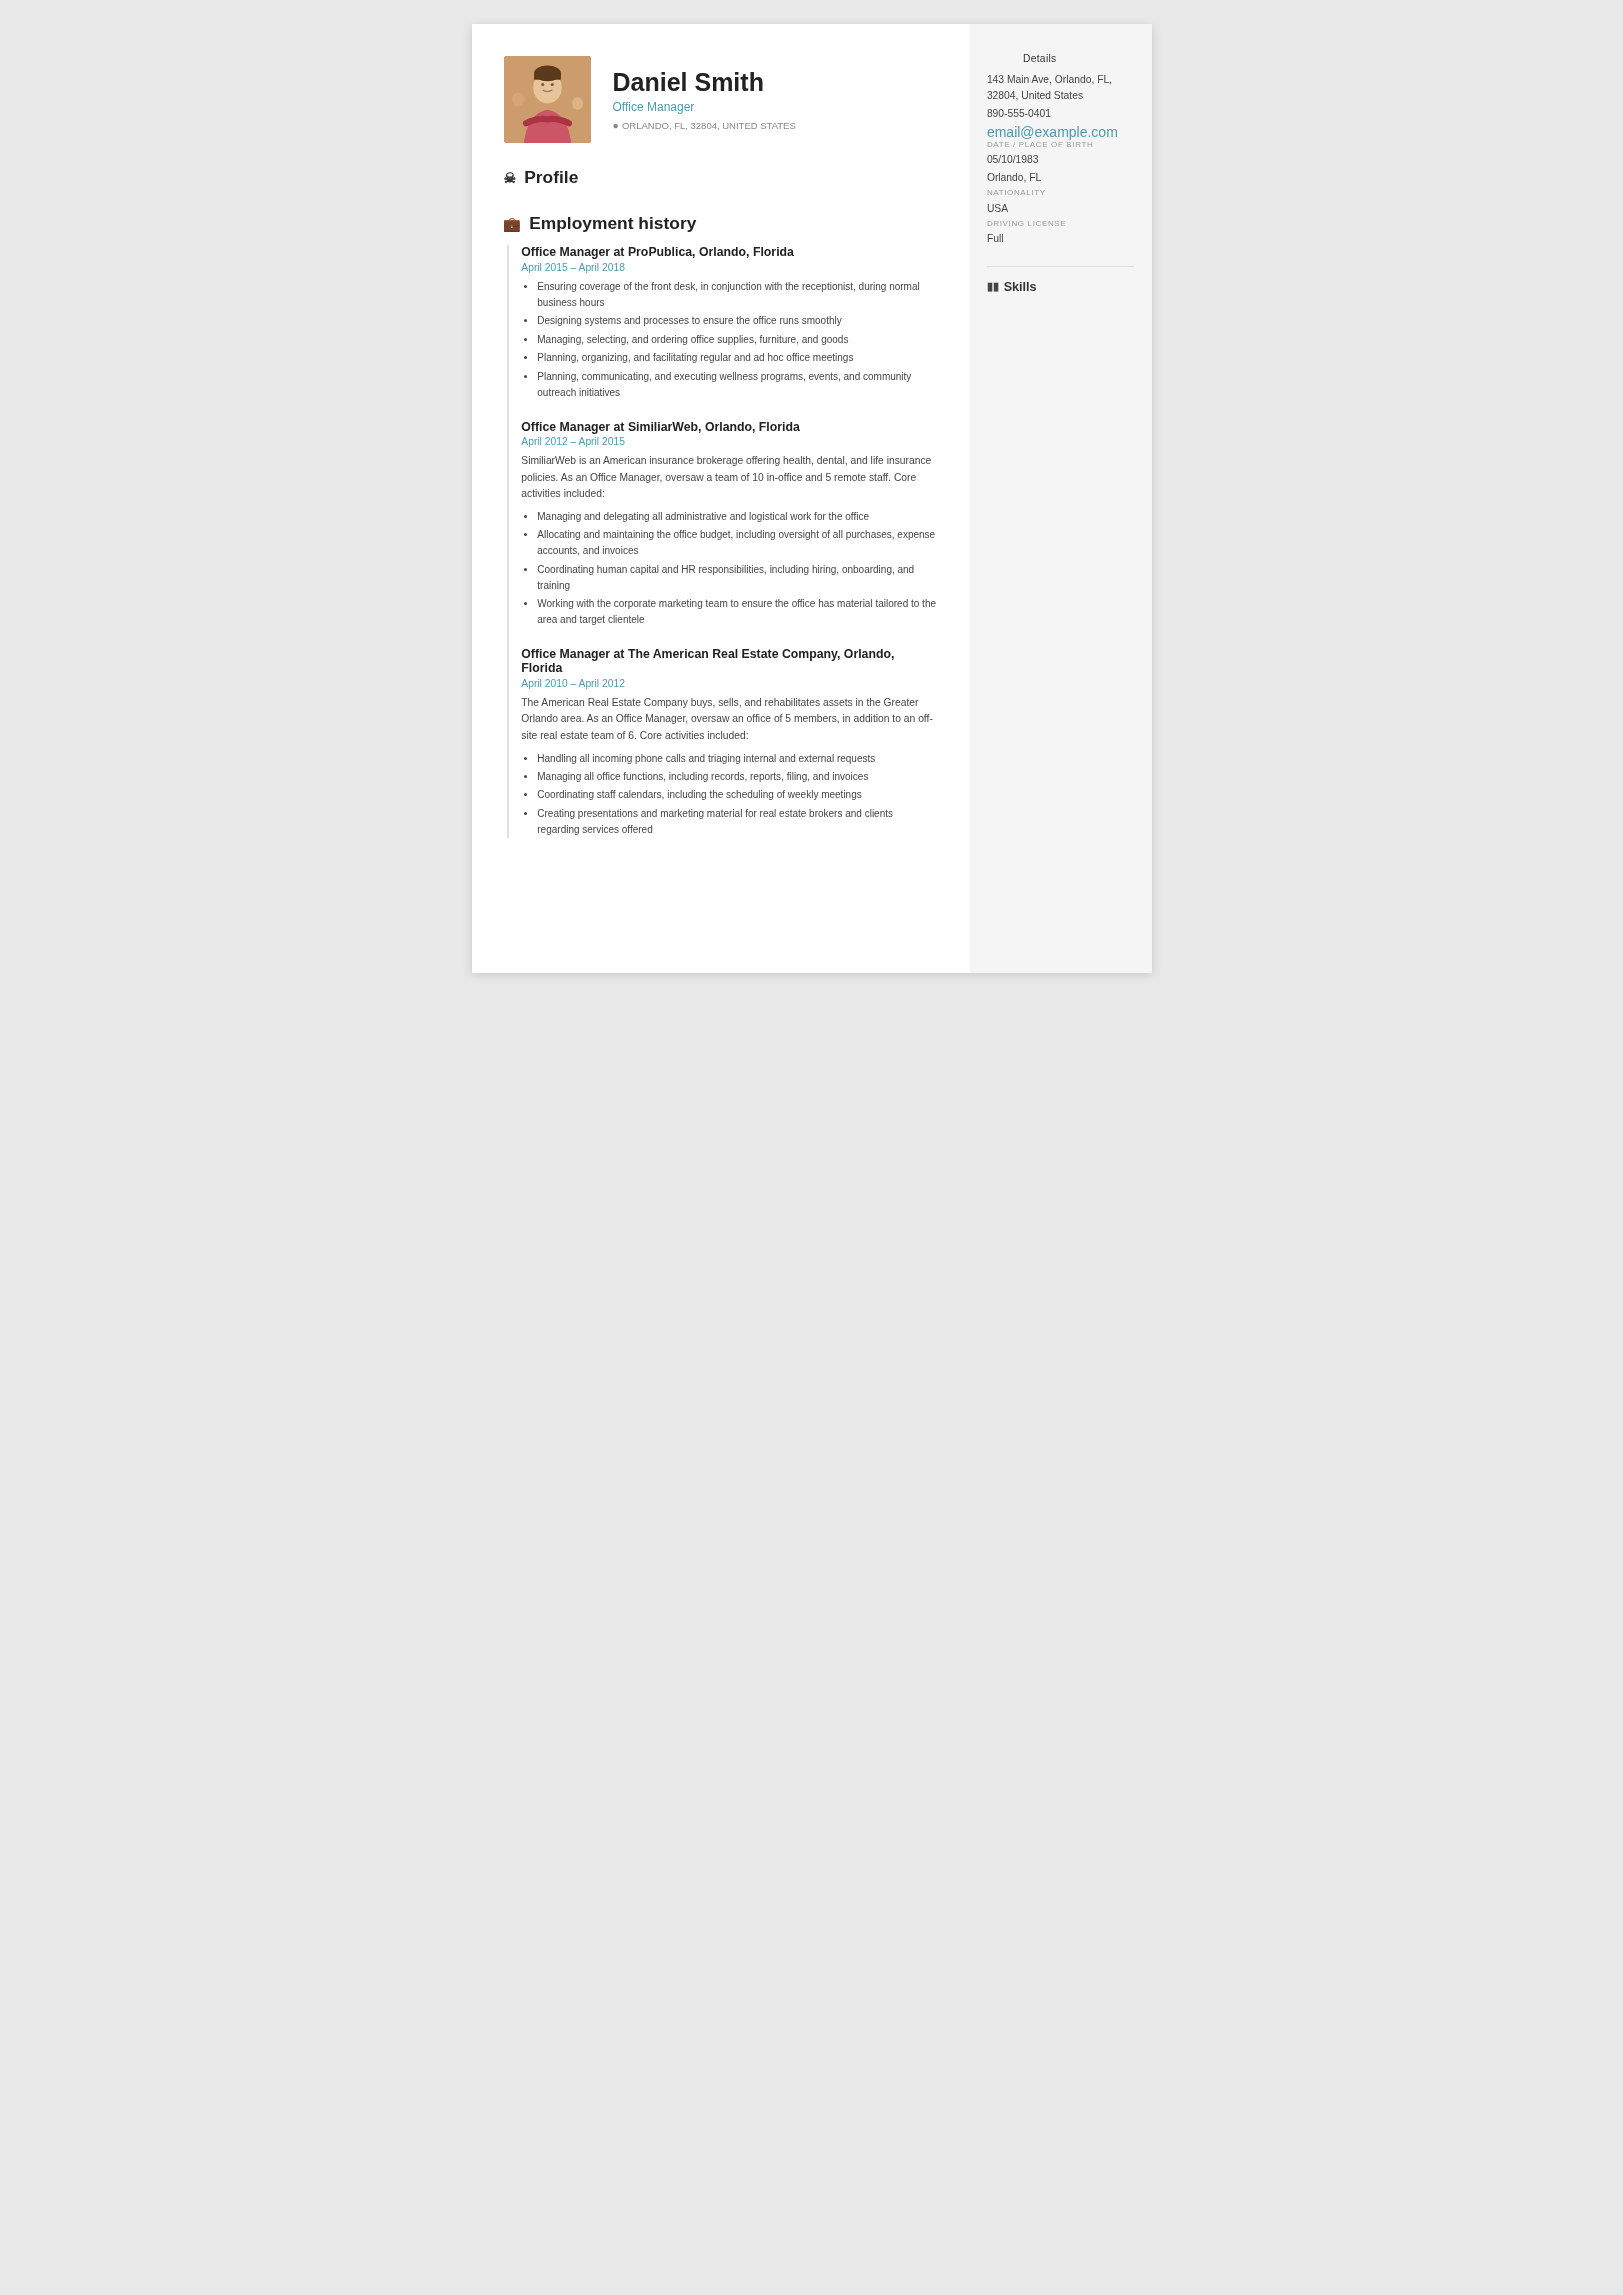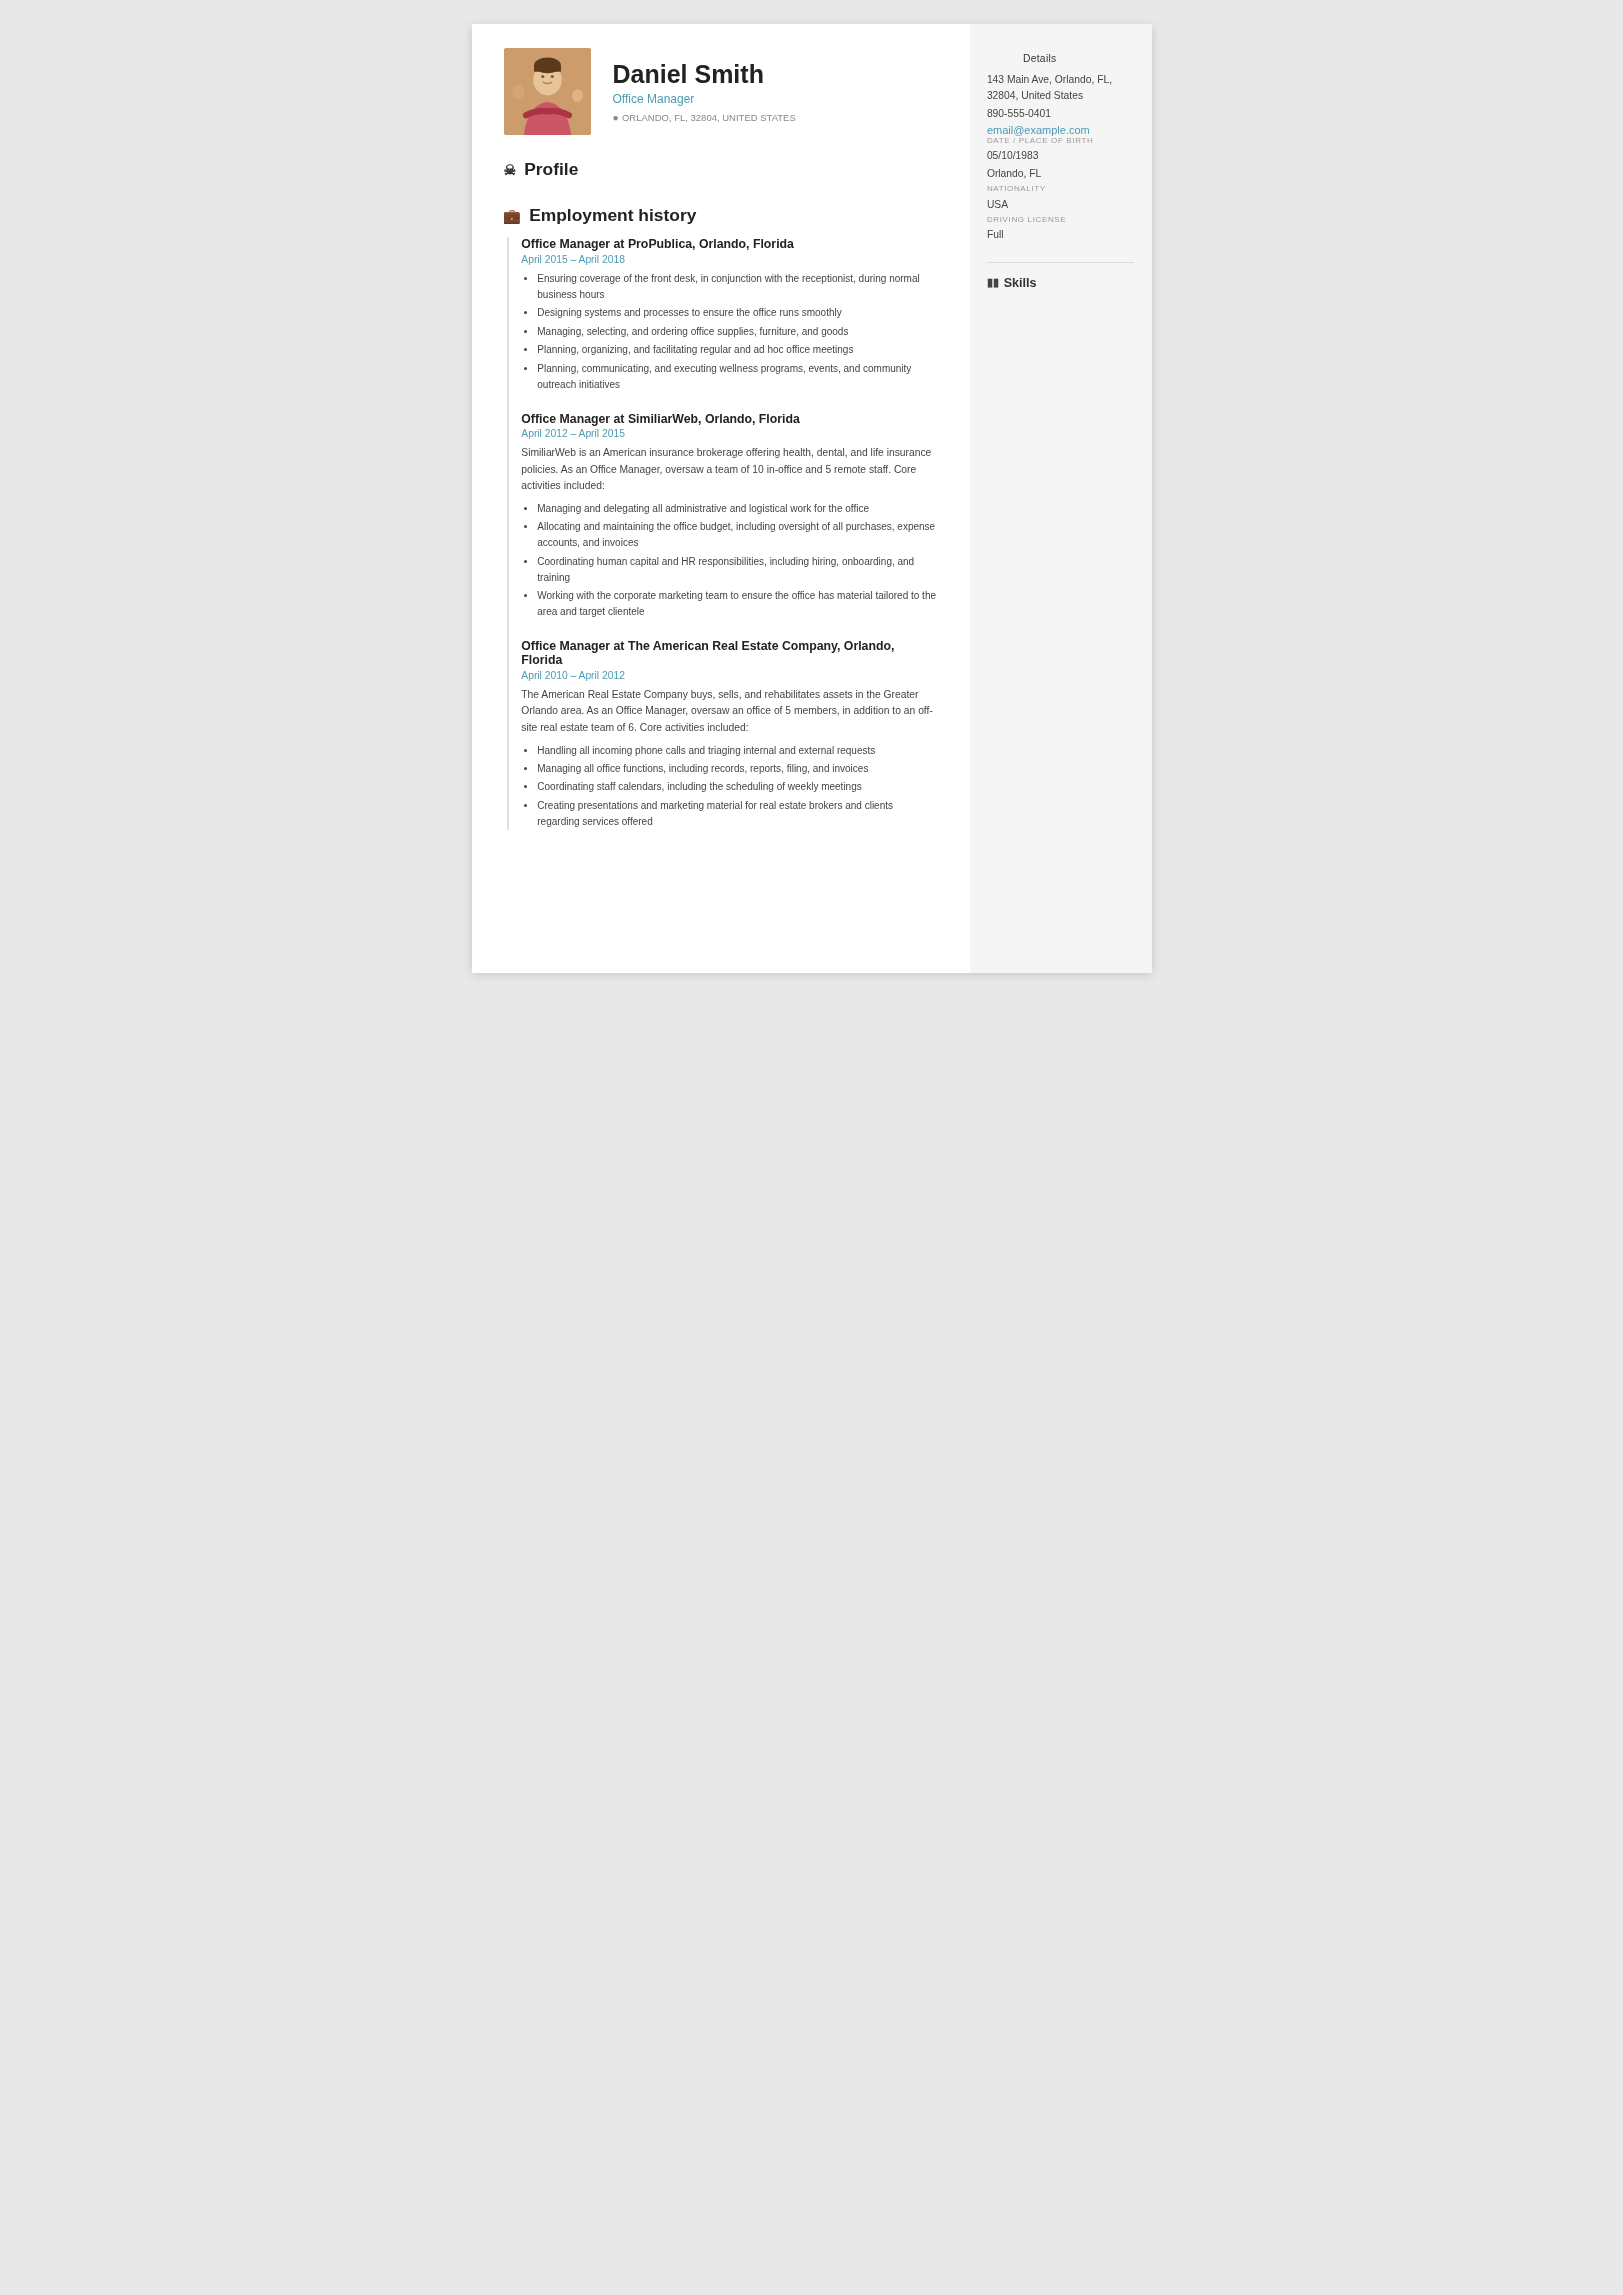--- a/index.html
+++ b/index.html
@@ -15,21 +15,21 @@
     .resume-container {
       background: #fff;
       width: 680px;
       min-height: 949px;
       display: flex;
       box-shadow: 0 1.6px 9.5px rgba(0,0,0,0.15);
     }
     
     .main-content {
       flex: 1;
-      padding: 24px 32px 32px 32px;
+      padding: 32px 32px 32px 32px;
     }
     
     .header {
       display: flex;
       align-items: center;
       margin-bottom: 24px;
     }
     .avatar {
       width: 87px;
       height: 87px;
@@ -151,21 +151,21 @@
       letter-spacing: 0.03em;
       margin-left: 36px;
     }
     .sidebar-detail {
       font-size: 10.3px;
       color: #444;
       line-height: 1.6;
       margin-bottom: 1.6px;
     }
     .sidebar-email {
-      font-size: 11px;
+      font-size: 14px;
       color: #4a9bb5;
     }
     .sidebar-label {
       font-size: 8px;
       color: #999;
       text-transform: uppercase;
       letter-spacing: 0.08em;
       margin-bottom: 3.2px;
     }
     .sidebar-divider {

